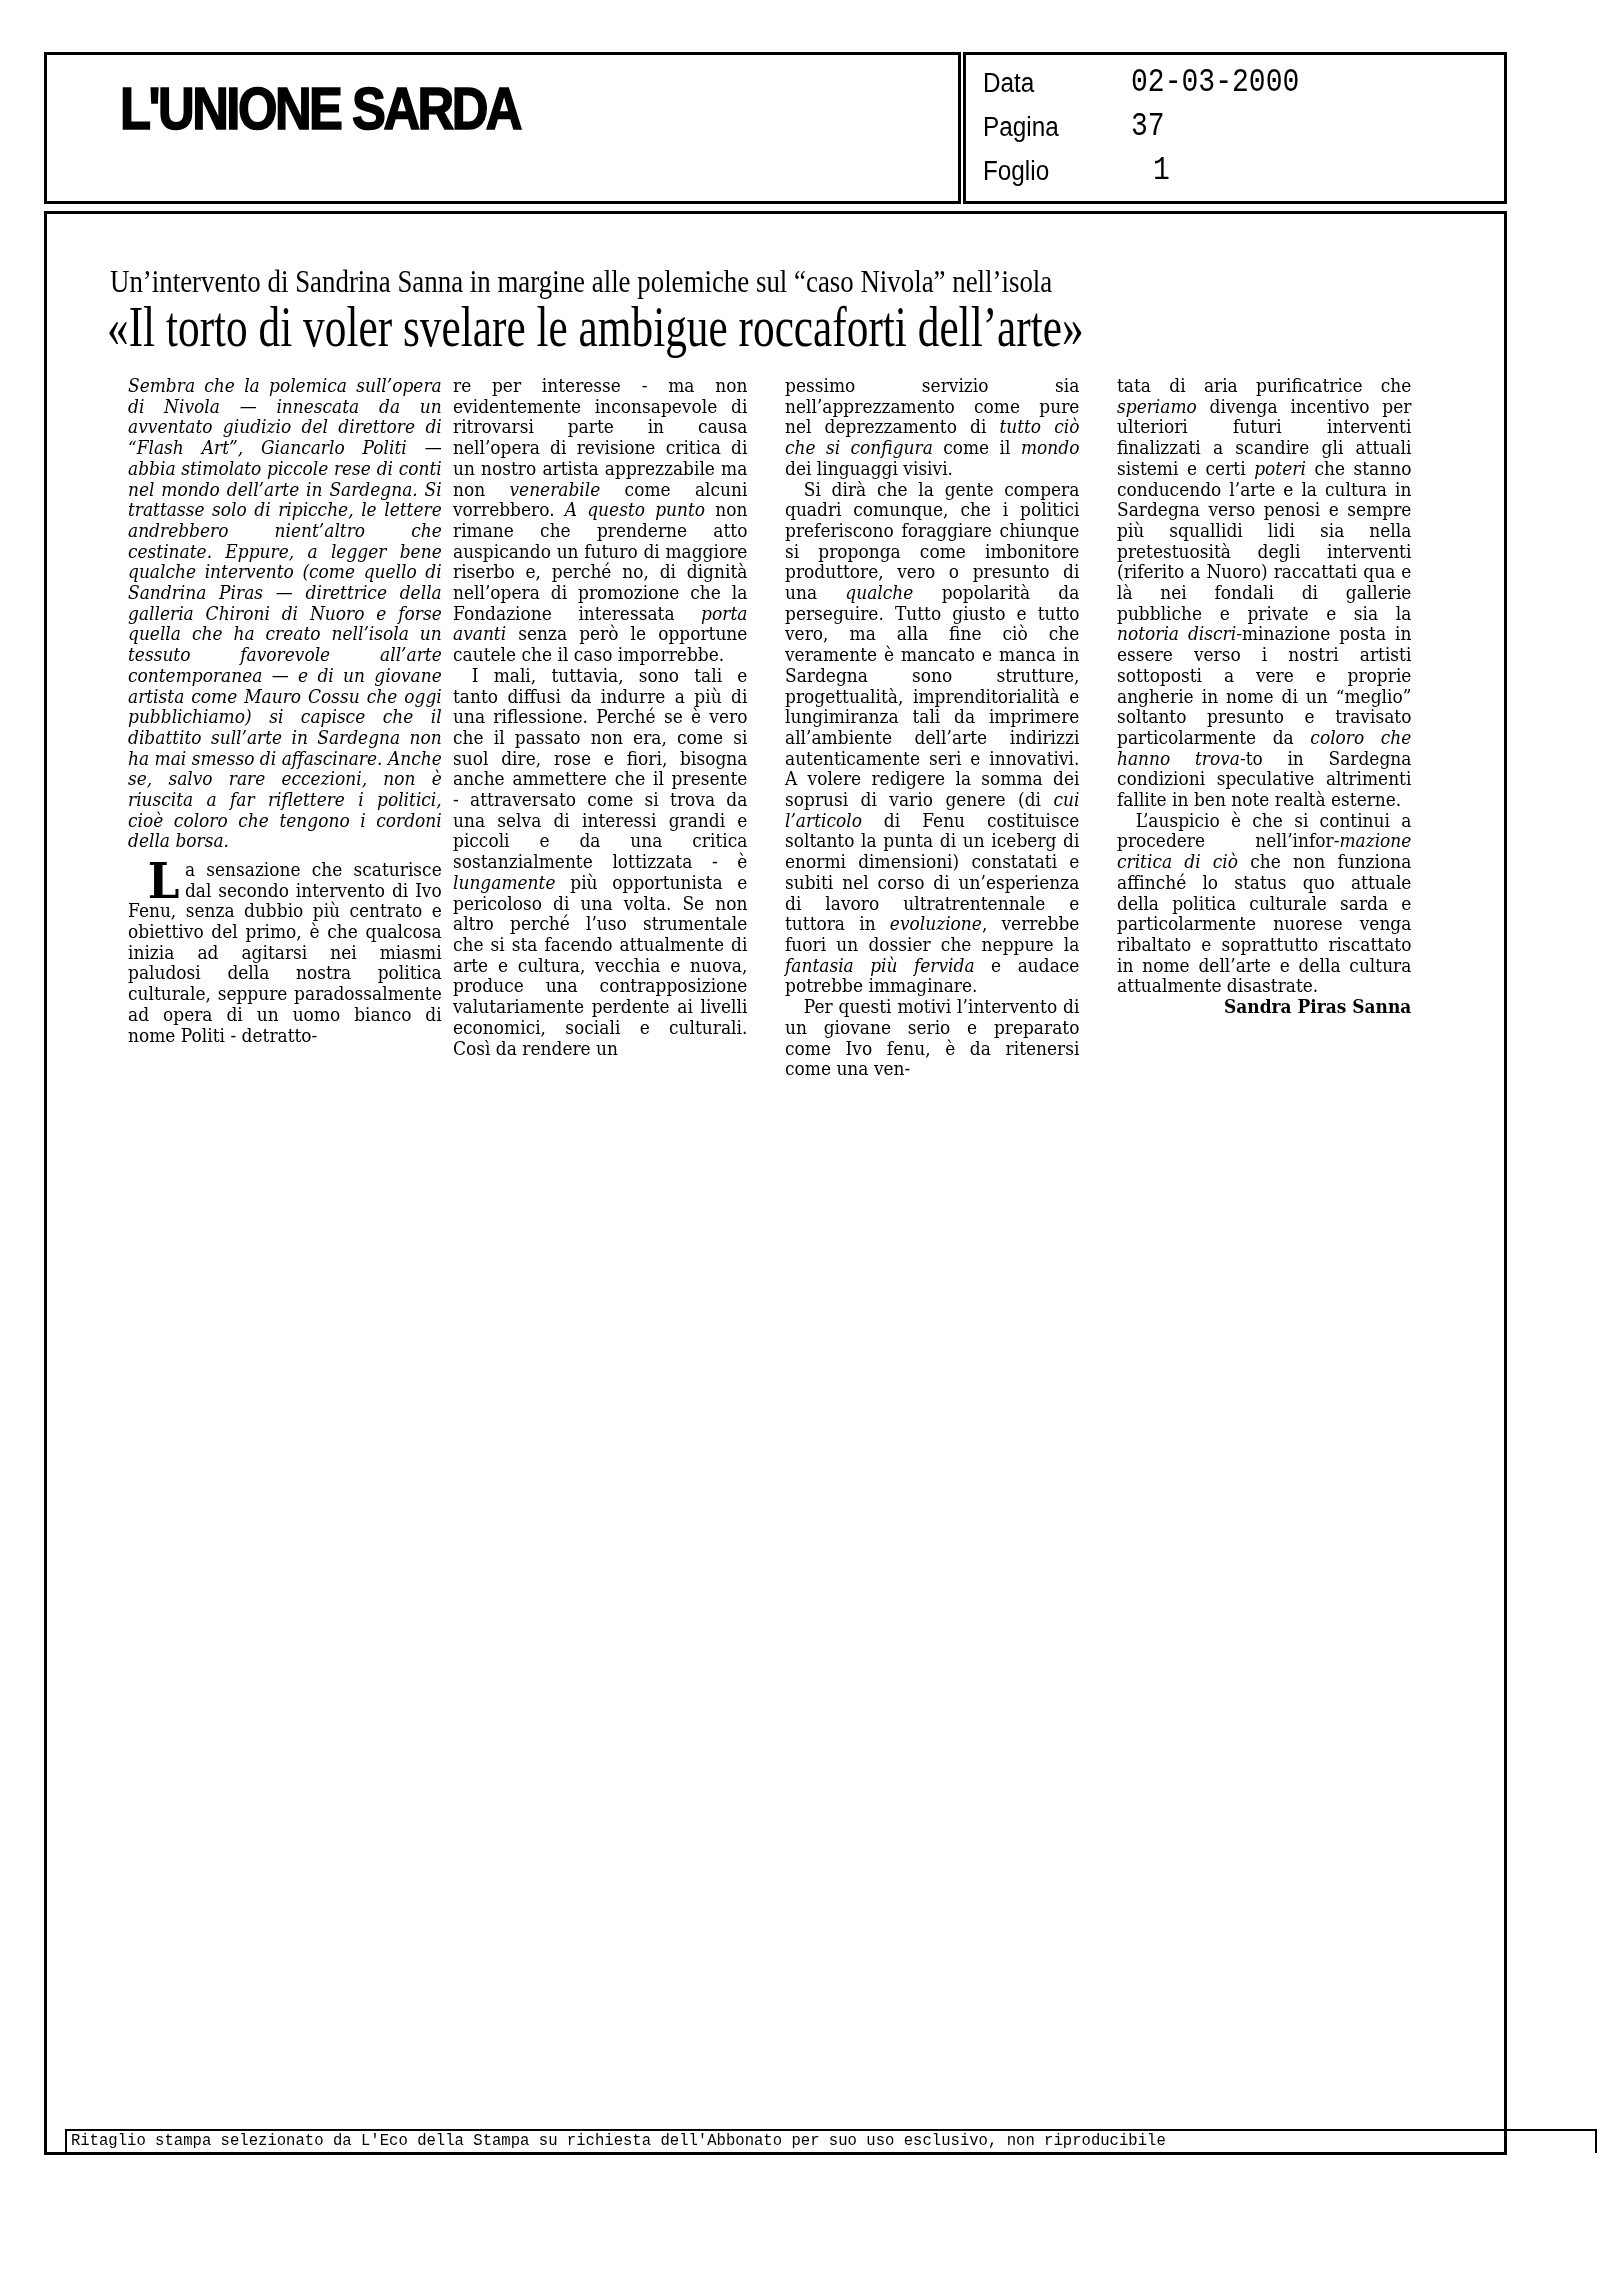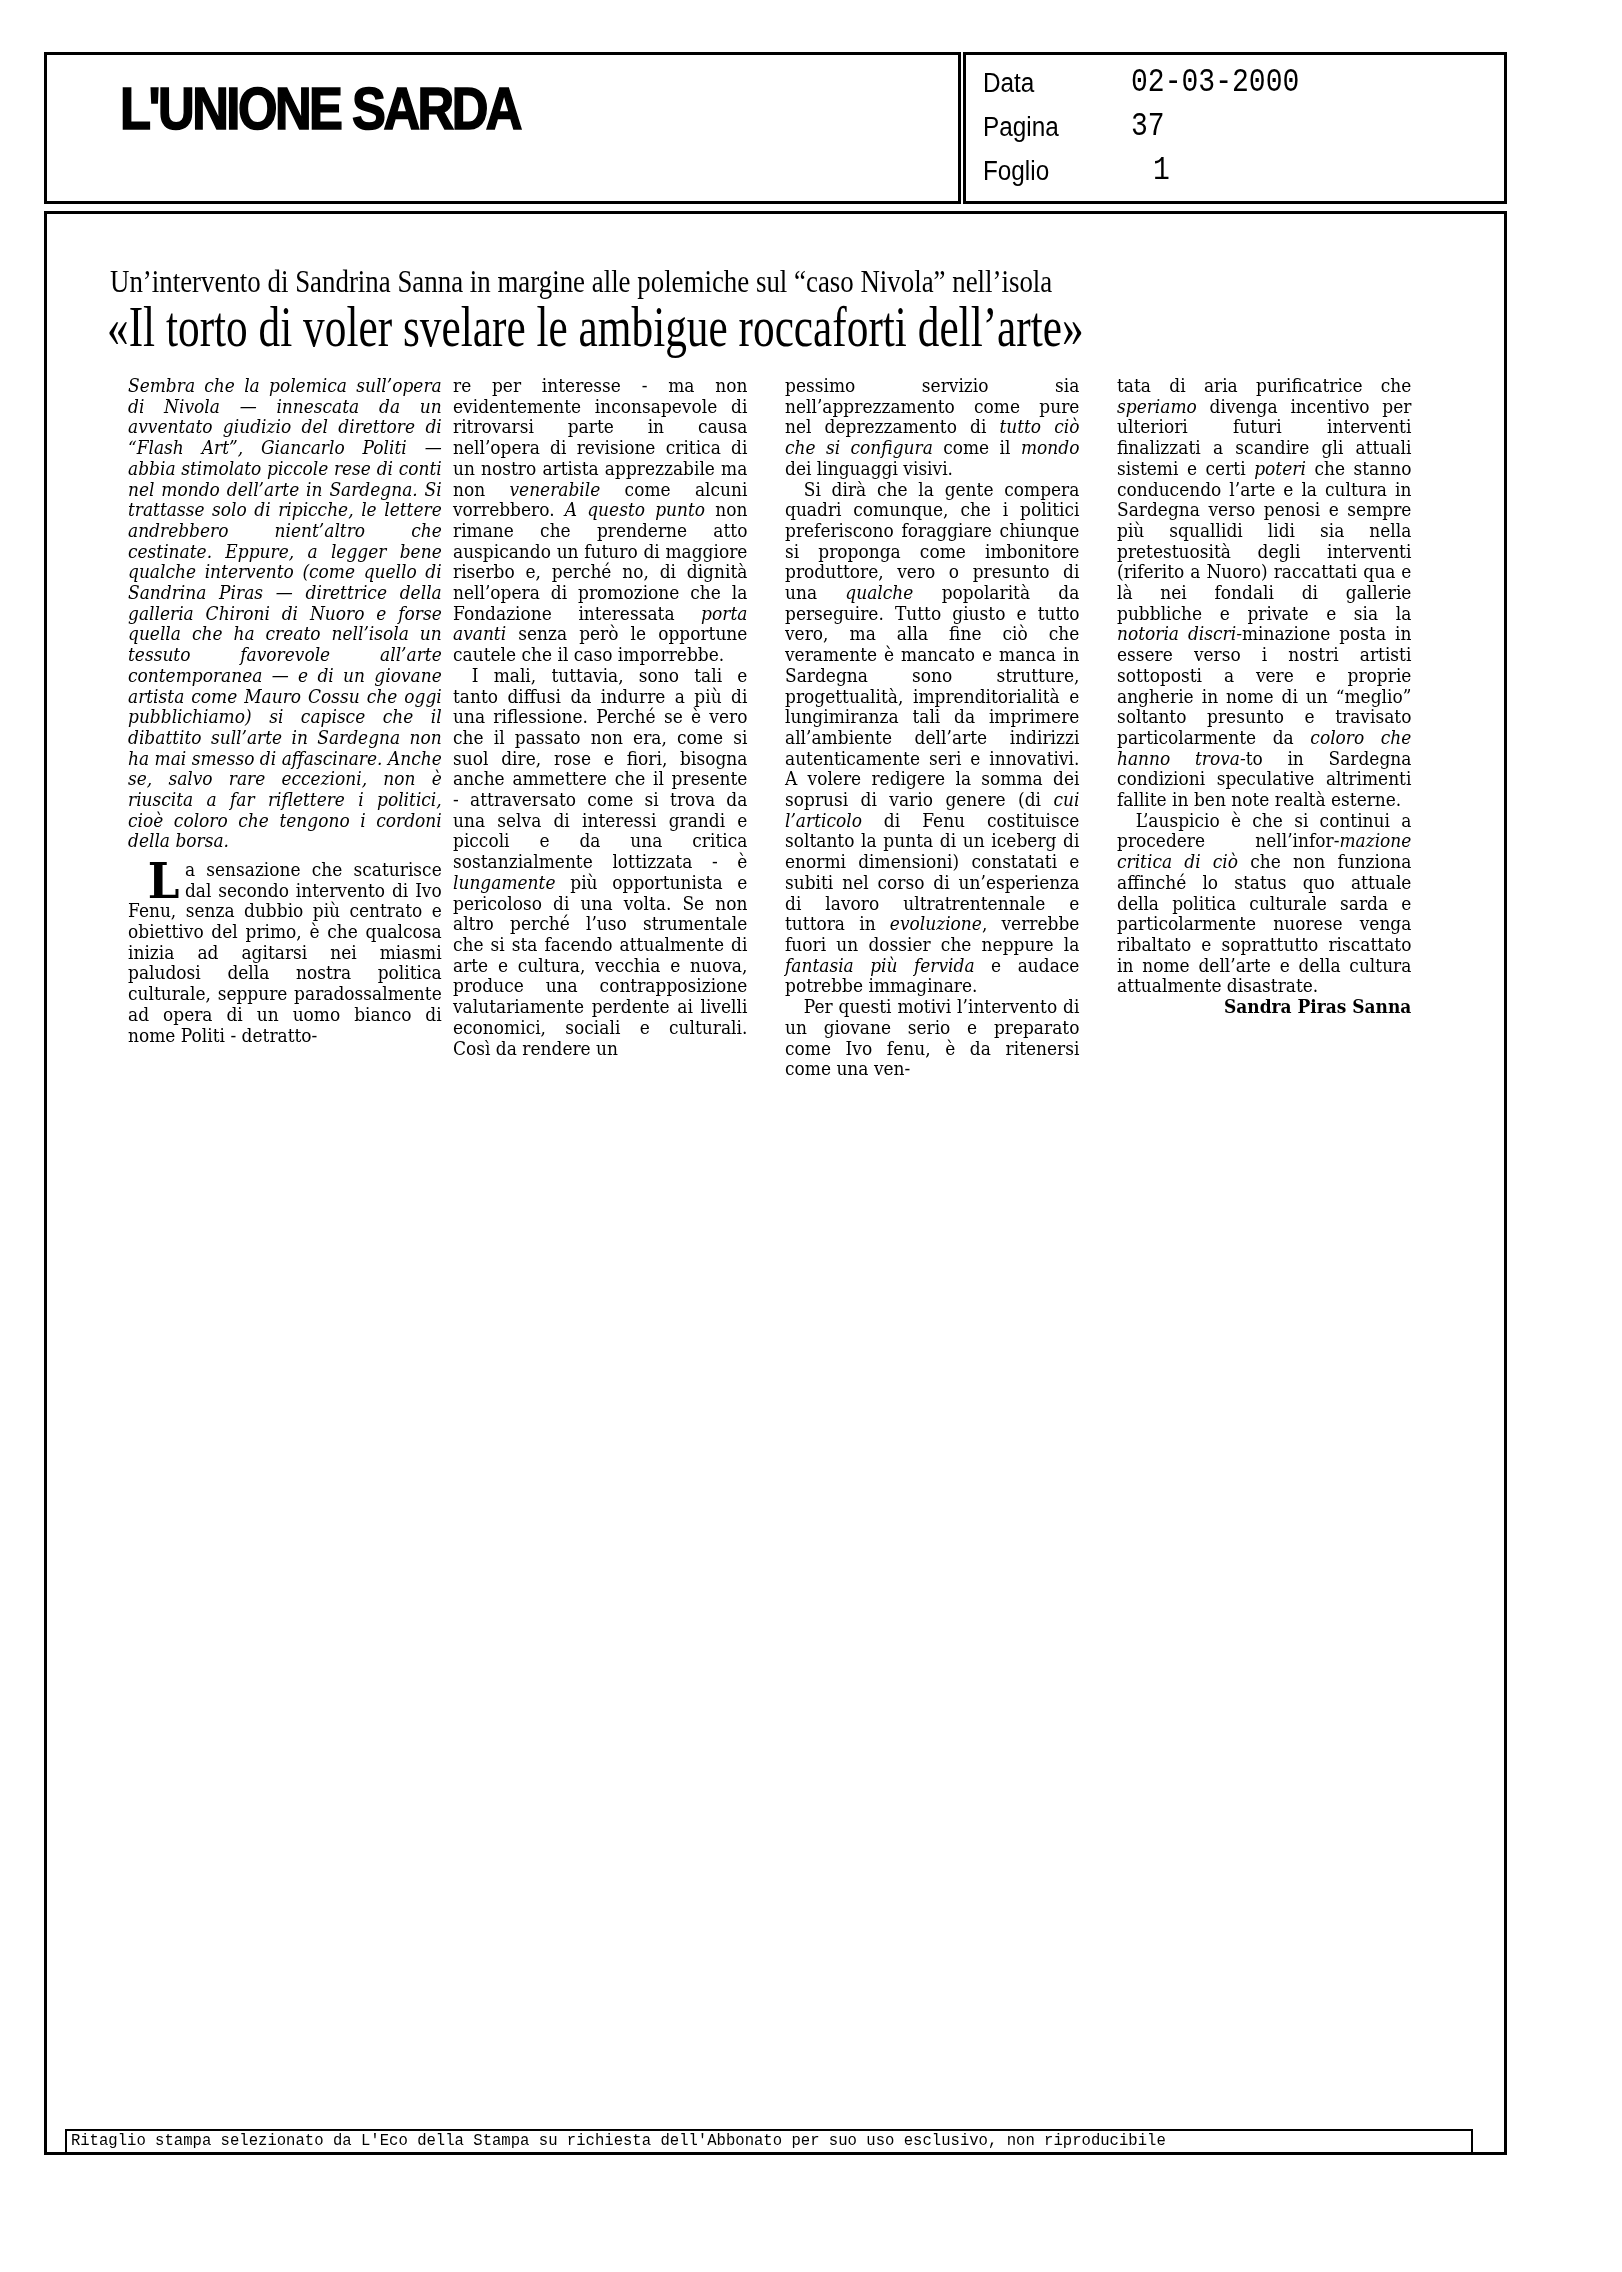--- a/index.html
+++ b/index.html
@@ -41,21 +41,21 @@
   #col-3 { left: 785px; }
   #col-4 { left: 1117px; }
   .col p { margin: 0; }
   .col p.indent { text-indent: 1.1em; }
   .col .it { font-style: italic; }
   .dropcap-p { margin-top: 7.8px !important; }
   .dropcap { float: left; font-family: "DejaVu Serif", serif; font-size: 49px; line-height: 39px; font-weight: bold; margin: 2px 5.9px 0 21.5px; font-style: normal; }
   .signature { text-align: right; font-weight: bold; margin-top: 2px; }
 
   .stamp {
-    position: absolute; left: 65px; top: 2129px; width: 1408px; height: 24.4px;
+    position: absolute; left: 65px; top: 2129px; width: 1532px; height: 24.4px;
     border: 2px solid #000; border-bottom: none; box-sizing: border-box;
     font-family: "Liberation Mono", monospace; font-size: 15.6px; line-height: 21.5px;
     padding-left: 3.9px; white-space: nowrap; overflow: hidden;
   }
 </style>
 </head>
 <body>
 
 <div class="box" id="hdr-left"></div>
 <div class="box" id="hdr-right"></div>

